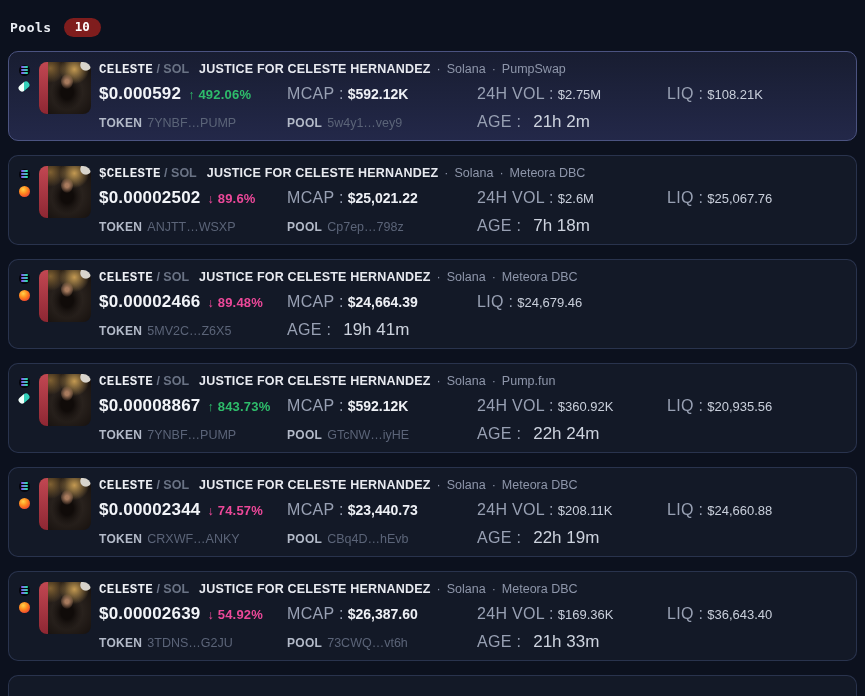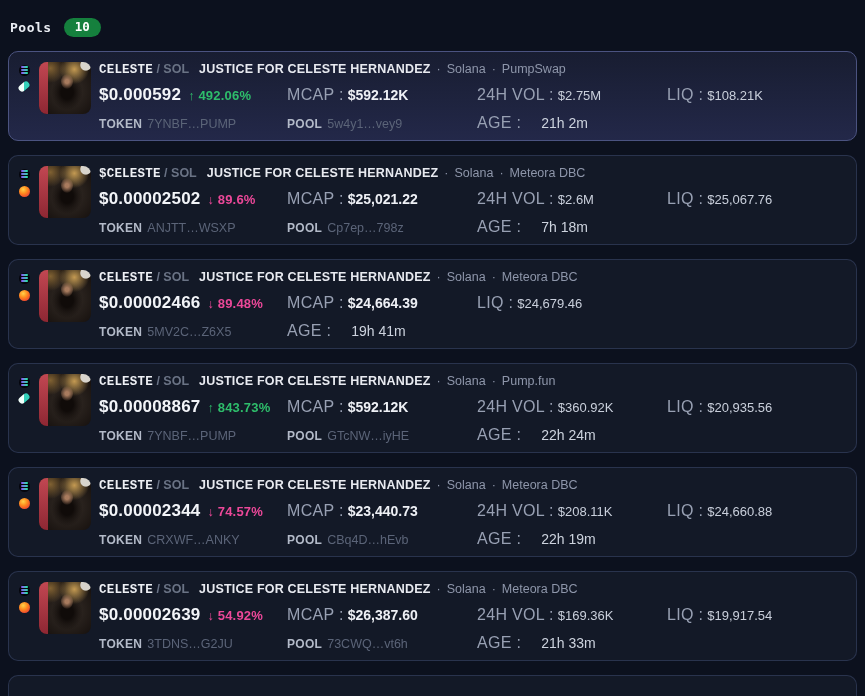--- a/index.html
+++ b/index.html
@@ -9,21 +9,21 @@
     font-family:"Liberation Sans",sans-serif;
     -webkit-font-smoothing:antialiased;
   }
   
   .header{display:flex;align-items:center;gap:12px;padding:18px 8px 14px 10px;}
   .header .title{
     font-family:"DejaVu Sans Mono",monospace;
     font-size:13px;font-weight:bold;color:#e9ecf2;letter-spacing:.5px;
   }
   .badge{
-    background:#15803d;color:#fff;font-size:12.5px;font-weight:bold;
+    background:#7f1d1d;color:#fff;font-size:12.5px;font-weight:bold;
     border-radius:11px;padding:3px 11px;line-height:1;
     font-family:"DejaVu Sans Mono",monospace;
   }
   
   .list{padding:0 8px;}
   .card{
     box-sizing:border-box;
     height:90px;margin-bottom:14px;
     background:#131927;
     border:1px solid rgba(80,95,140,.38);
@@ -89,21 +89,21 @@
   .price{font-size:17px;font-weight:bold;color:#f2f4f8;letter-spacing:.2px;white-space:nowrap;}
   .change{font-size:13px;font-weight:bold;margin-left:7px;letter-spacing:.2px;margin-top:28px;}
   .arrow{font-weight:normal;font-size:12.5px;}
   .dir-up .change,.dir-up .arrow{color:#2ebd6b;}
   .dir-down .change,.dir-down .arrow{color:#ec4899;}
   .lbl{color:#98a0b3;font-size:16px;letter-spacing:.3px;white-space:nowrap;}
   .val-strong{color:#eef0f5;font-weight:bold;font-size:14px;margin-left:4px;}
   .val{color:#c9cfdb;font-size:13px;margin-left:4px;}
   .row3 .lbl2{color:#b3bac8;font-weight:bold;font-size:12px;letter-spacing:.3px;}
   .addr{color:#5b6478;font-size:12.5px;margin-left:5px;}
-  .agev{color:#cdd3de;font-size:14px;margin-left:20px;}
+  .agev{color:#cdd3de;font-size:17px;margin-left:12px;}
   .cell{white-space:nowrap;overflow:hidden;}
 </style>
 </head>
 <body>
 
 <div class="header">
   <span class="title">Pools</span>
   <span class="badge">10</span>
 </div>
 
@@ -384,21 +384,21 @@
         <div class="cell">
           <span class="price">$0.00002639</span><span class="change"><span class="arrow">↓</span> <span>54.92%</span></span>
         </div>
         <div class="cell">
           <span class="lbl">MCAP :</span><span class="val-strong">$26,387.60</span>
         </div>
         <div class="cell">
           <span class="lbl">24H VOL :</span><span class="val">$169.36K</span>
         </div>
         <div class="cell">
-          <span class="lbl">LIQ :</span><span class="val">$19,917.54</span>
+          <span class="lbl">LIQ :</span><span class="val">$36,643.40</span>
         </div>
       </div>
       <div class="grid row3">
         <div class="cell">
           <span class="lbl2">TOKEN</span><span class="addr">3TDNS…G2JU</span>
         </div>
         <div class="cell">
           <span class="lbl2">POOL</span><span class="addr">73CWQ…vt6h</span>
         </div>
         <div class="cell">

